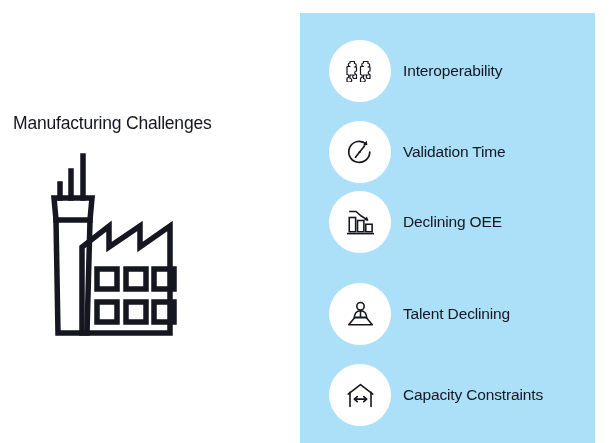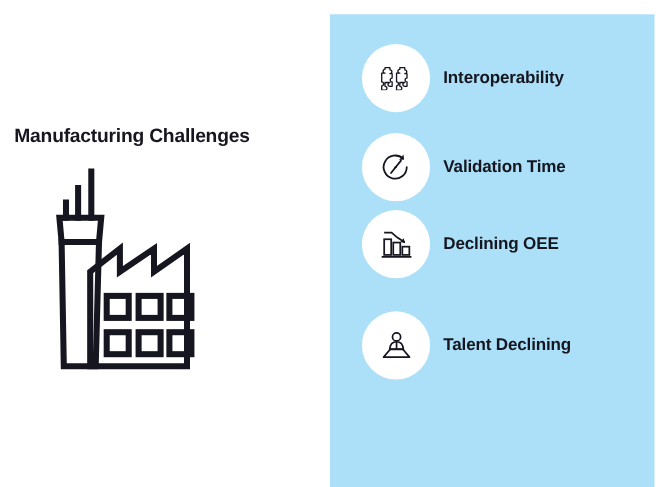--- a/index.html
+++ b/index.html
@@ -21,21 +21,21 @@
     left: 0;
     top: 0;
     width: 300px;
     height: 443px;
   }
   #page-title {
     position: absolute;
     left: 13px;
     top: 113px;
     font-size: 17.5px;
-    font-weight: bold;
+    font-weight: normal;
     letter-spacing: -0.2px;
     color: #15161f;
     white-space: nowrap;
   }
   #factory-illustration {
     position: absolute;
     left: 36px;
     top: 152px;
     width: 170px;
     height: 185px;
@@ -74,21 +74,21 @@
     display: block;
   }
   .challenge-label {
     position: absolute;
     left: 103px;
     top: 0;
     height: 62px;
     display: flex;
     align-items: center;
     font-size: 15.5px;
-    font-weight: bold;
+    font-weight: normal;
     letter-spacing: -0.15px;
     color: #15161f;
     white-space: nowrap;
   }
 
   .item-0 { top: 27px; }
   .item-1 { top: 108px; }
   .item-2 { top: 178px; }
   .item-3 { top: 270px; }
   .item-4 { top: 351px; }
@@ -177,14 +177,29 @@
           <circle cx="21" cy="8.5" r="5"></circle>
           <path d="M12.5 24 C13 17.5 16.5 14.5 21 14.5 C25.5 14.5 29 17.5 29.5 24 Z"></path>
           <line x1="21" y1="15.5" x2="21" y2="23"></line>
           <path d="M5 33.5 L13.5 23.5 L28.5 23.5 L37 33.5 Z"></path>
         </svg>
       </span>
     </div>
     <div class="challenge-label">Talent Declining</div>
   </div>
 
+  <div class="challenge-item item-4">
+    <div class="challenge-icon-circle">
+      <span>
+        <svg width="31" height="29" viewBox="0 0 42 40" fill="none" stroke="#15161f" stroke-width="2.2" stroke-linecap="round" stroke-linejoin="round">
+          <polyline points="4,18 21,5 38,18"></polyline>
+          <line x1="6.5" y1="15.5" x2="6.5" y2="35"></line>
+          <line x1="35.5" y1="15.5" x2="35.5" y2="35"></line>
+          <line x1="13" y1="25" x2="29" y2="25"></line>
+          <polyline points="16.5,21.5 12.5,25 16.5,28.5"></polyline>
+          <polyline points="25.5,21.5 29.5,25 25.5,28.5"></polyline>
+        </svg>
+      </span>
+    </div>
+    <div class="challenge-label">Capacity Constraints</div>
+  </div>
 
 </div>
 
 </body></html>

